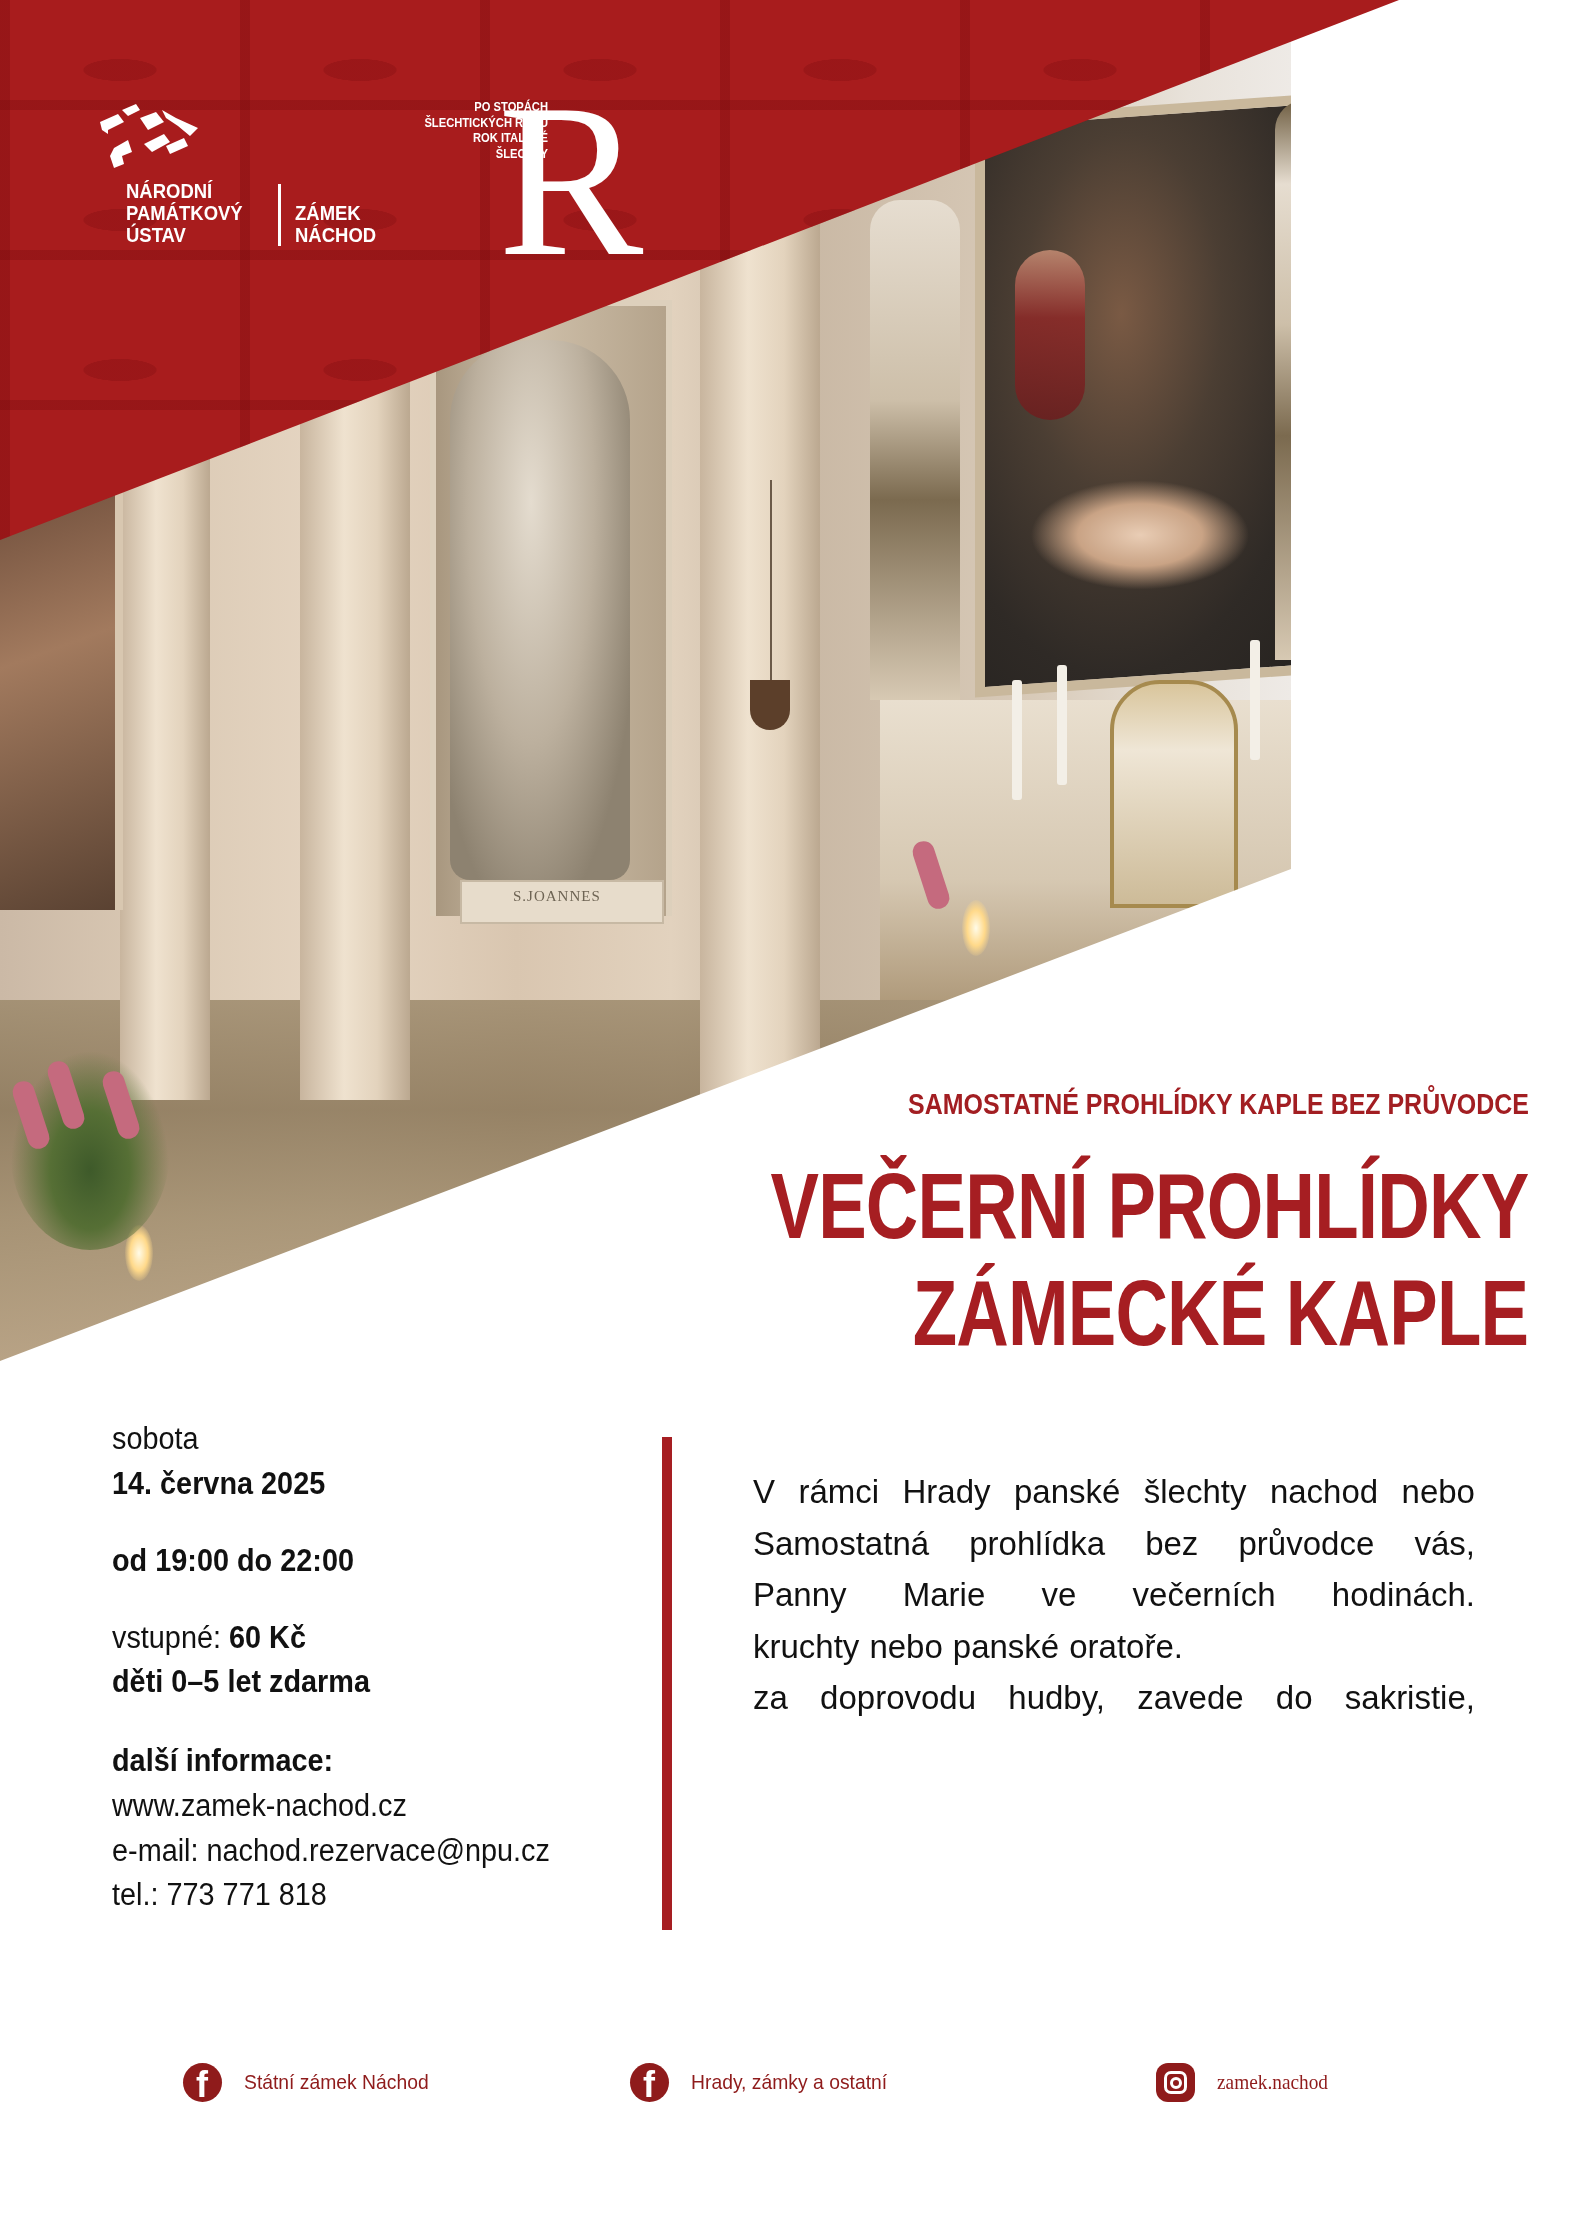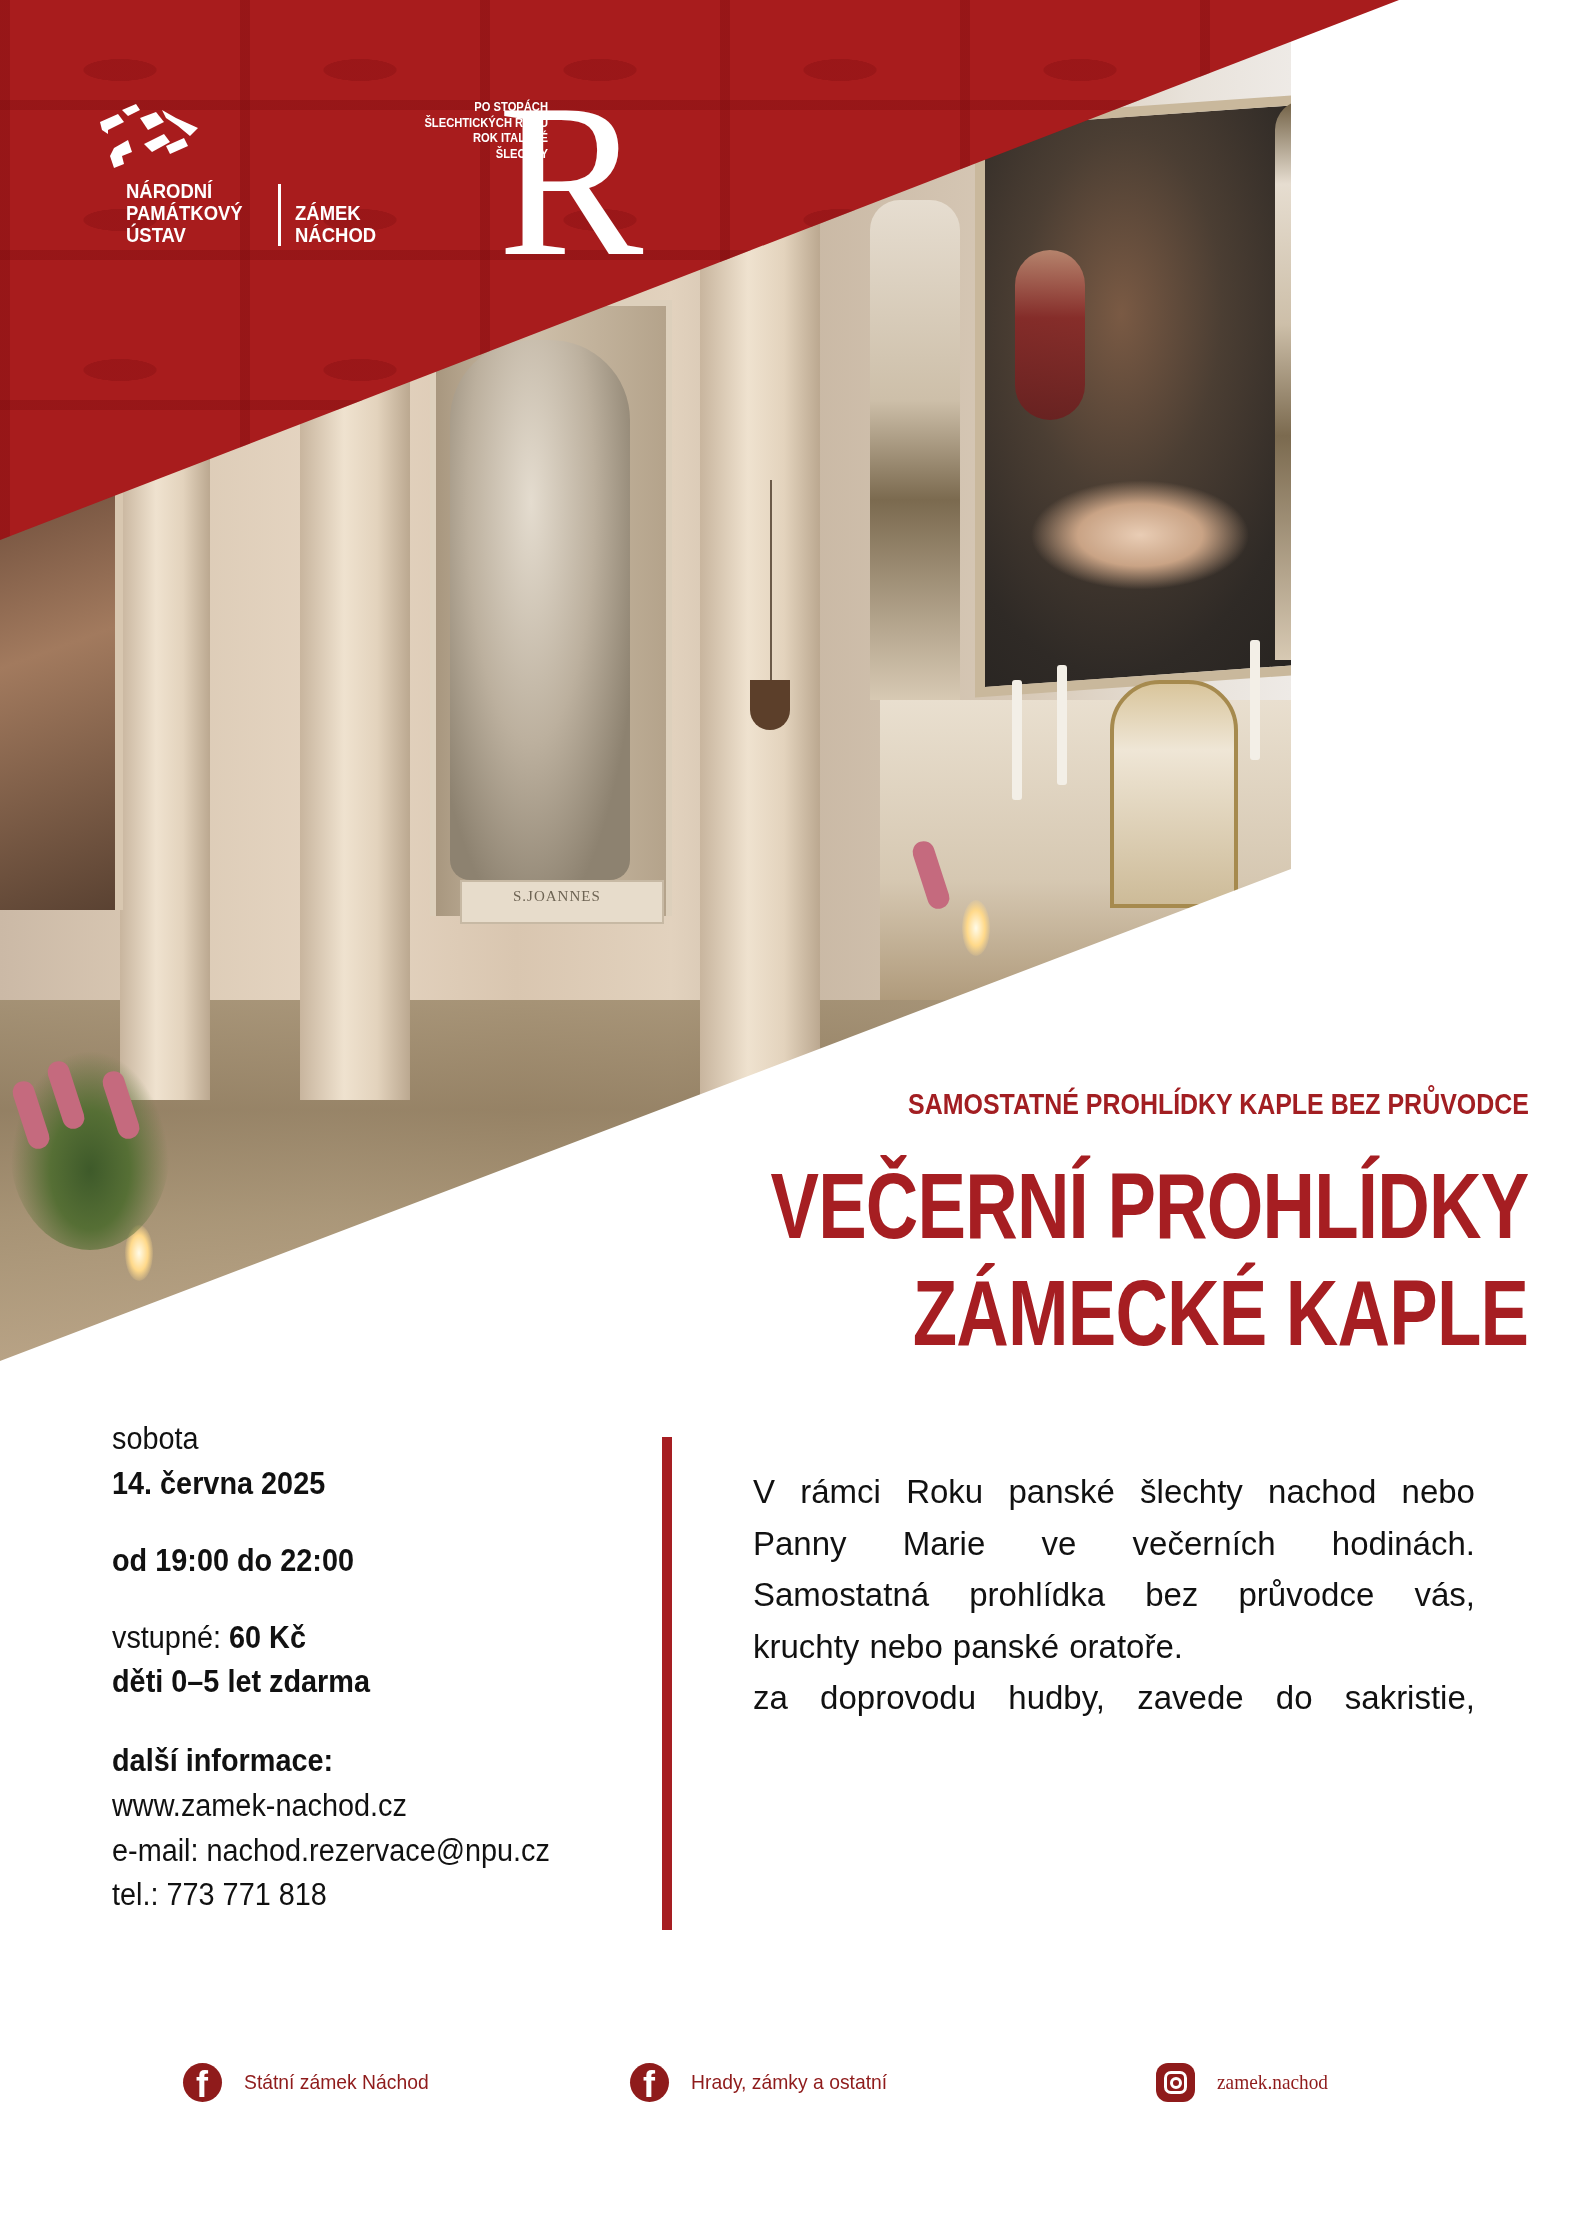--- a/index.html
+++ b/index.html
@@ -193,39 +193,39 @@
     <span>tel.:</span>
     <span>773 771 818</span>
   </div>
 </div>
 <div class="red-bar"></div>
 
 <div class="desc">
   <div class="row">
     <span>V</span>
     <span>rámci</span>
-    <span>Roku</span>
+    <span>Hrady</span>
     <span>panské</span>
     <span>šlechty</span>
     <span>nachod</span>
     <span>nebo</span>
+  </div>
+  <div class="row">
+    <span>Samostatná</span>
+    <span>prohlídka</span>
+    <span>bez</span>
+    <span>průvodce</span>
+    <span>vás,</span>
   </div>
   <div class="row">
     <span>Panny</span>
     <span>Marie</span>
     <span>ve</span>
     <span>večerních</span>
     <span>hodinách.</span>
-  </div>
-  <div class="row">
-    <span>Samostatná</span>
-    <span>prohlídka</span>
-    <span>bez</span>
-    <span>průvodce</span>
-    <span>vás,</span>
   </div>
   <div class="row last">
     <span>kruchty</span>
     <span>nebo</span>
     <span>panské</span>
     <span>oratoře.</span>
   </div>
   <div class="row">
     <span>za</span>
     <span>doprovodu</span>

